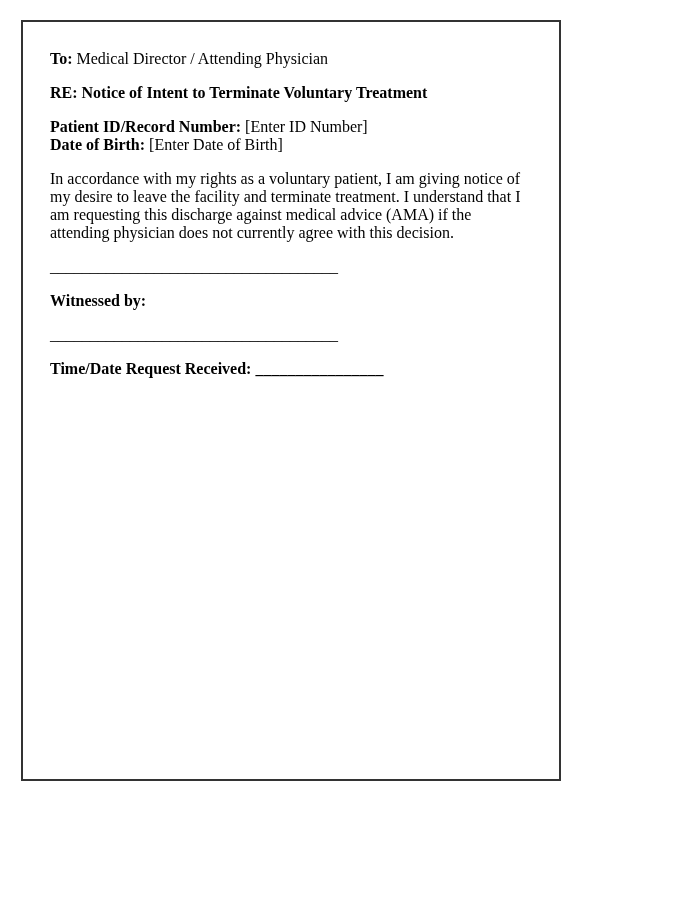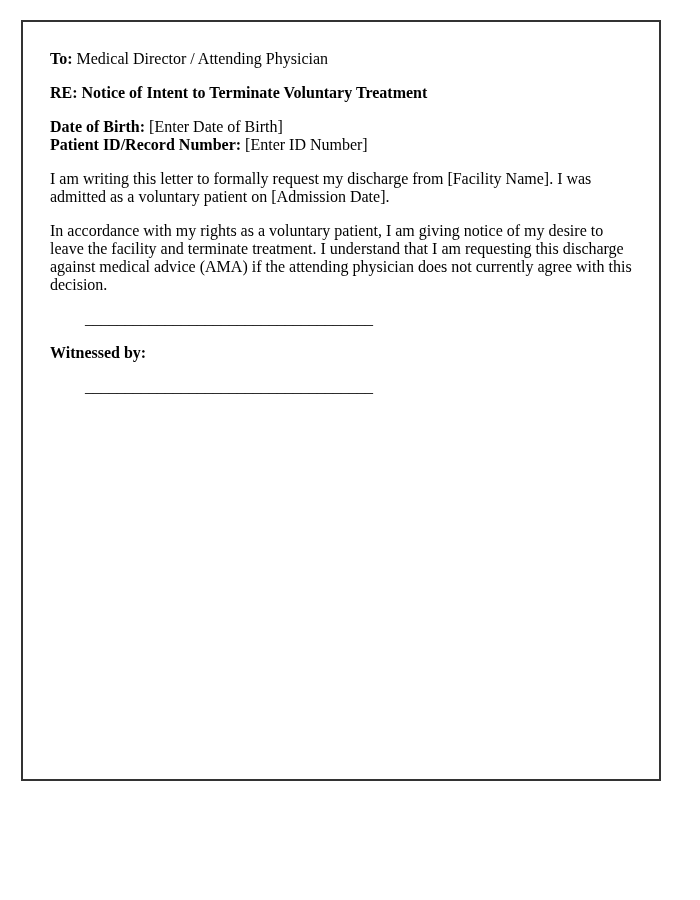--- a/index.html
+++ b/index.html
@@ -11,65 +11,64 @@
     width: 700px;
     height: 900px;
     font-family: "Liberation Serif", "DejaVu Serif", serif;
     font-size: 16px;
     line-height: 18px;
     color: #000000;
   }
   .page {
     box-sizing: border-box;
     margin: 20px 0 0 21px;
-    width: 640px;
+    width: 540px;
     height: 761px;
     border: 2px solid #333333;
     padding: 12px 27px 20px 27px;
     overflow: hidden;
     background: #ffffff;
   }
   p { margin: 16px 0; }
   b, strong, .bold { font-weight: bold; }
   .block-line { display: block; }
   .rule-line {
     display: block;
     white-space: pre;
     letter-spacing: 0;
-    margin-left: 35px;
   }
 </style>
 </head>
 <body>
 
 <div class="page">
 
   <p><strong>To:</strong><span> Medical Director / Attending Physician</span></p>
 
 
 
   <p><strong>RE: Notice of Intent to Terminate Voluntary Treatment</strong></p>
 
   <p>
+    <span class="block-line"><strong>Patient ID/Record Number:</strong><span> [Enter ID Number]</span></span>
     <span class="block-line"><strong>Date of Birth:</strong><span> [Enter Date of Birth]</span></span>
-    <span class="block-line"><strong>Patient ID/Record Number:</strong><span> [Enter ID Number]</span></span>
   </p>
 
 
-  <p>I am writing this letter to formally request my discharge from [Facility Name]. I was admitted as a voluntary patient on [Admission Date].</p>
 
   <p>In accordance with my rights as a voluntary patient, I am giving notice of my desire to leave the facility and terminate treatment. I understand that I am requesting this discharge against medical advice (AMA) if the attending physician does not currently agree with this decision.</p>
 
 
 
 
   <p>
     <span class="rule-line">____________________________________</span>
   </p>
 
   <p><strong>Witnessed by:</strong></p>
 
   <p>
     <span class="rule-line">____________________________________</span>
   </p>
 
+  <p><strong>Time/Date Request Received:</strong><strong> ________________</strong></p>
 
 </div>
 
 </body></html>

